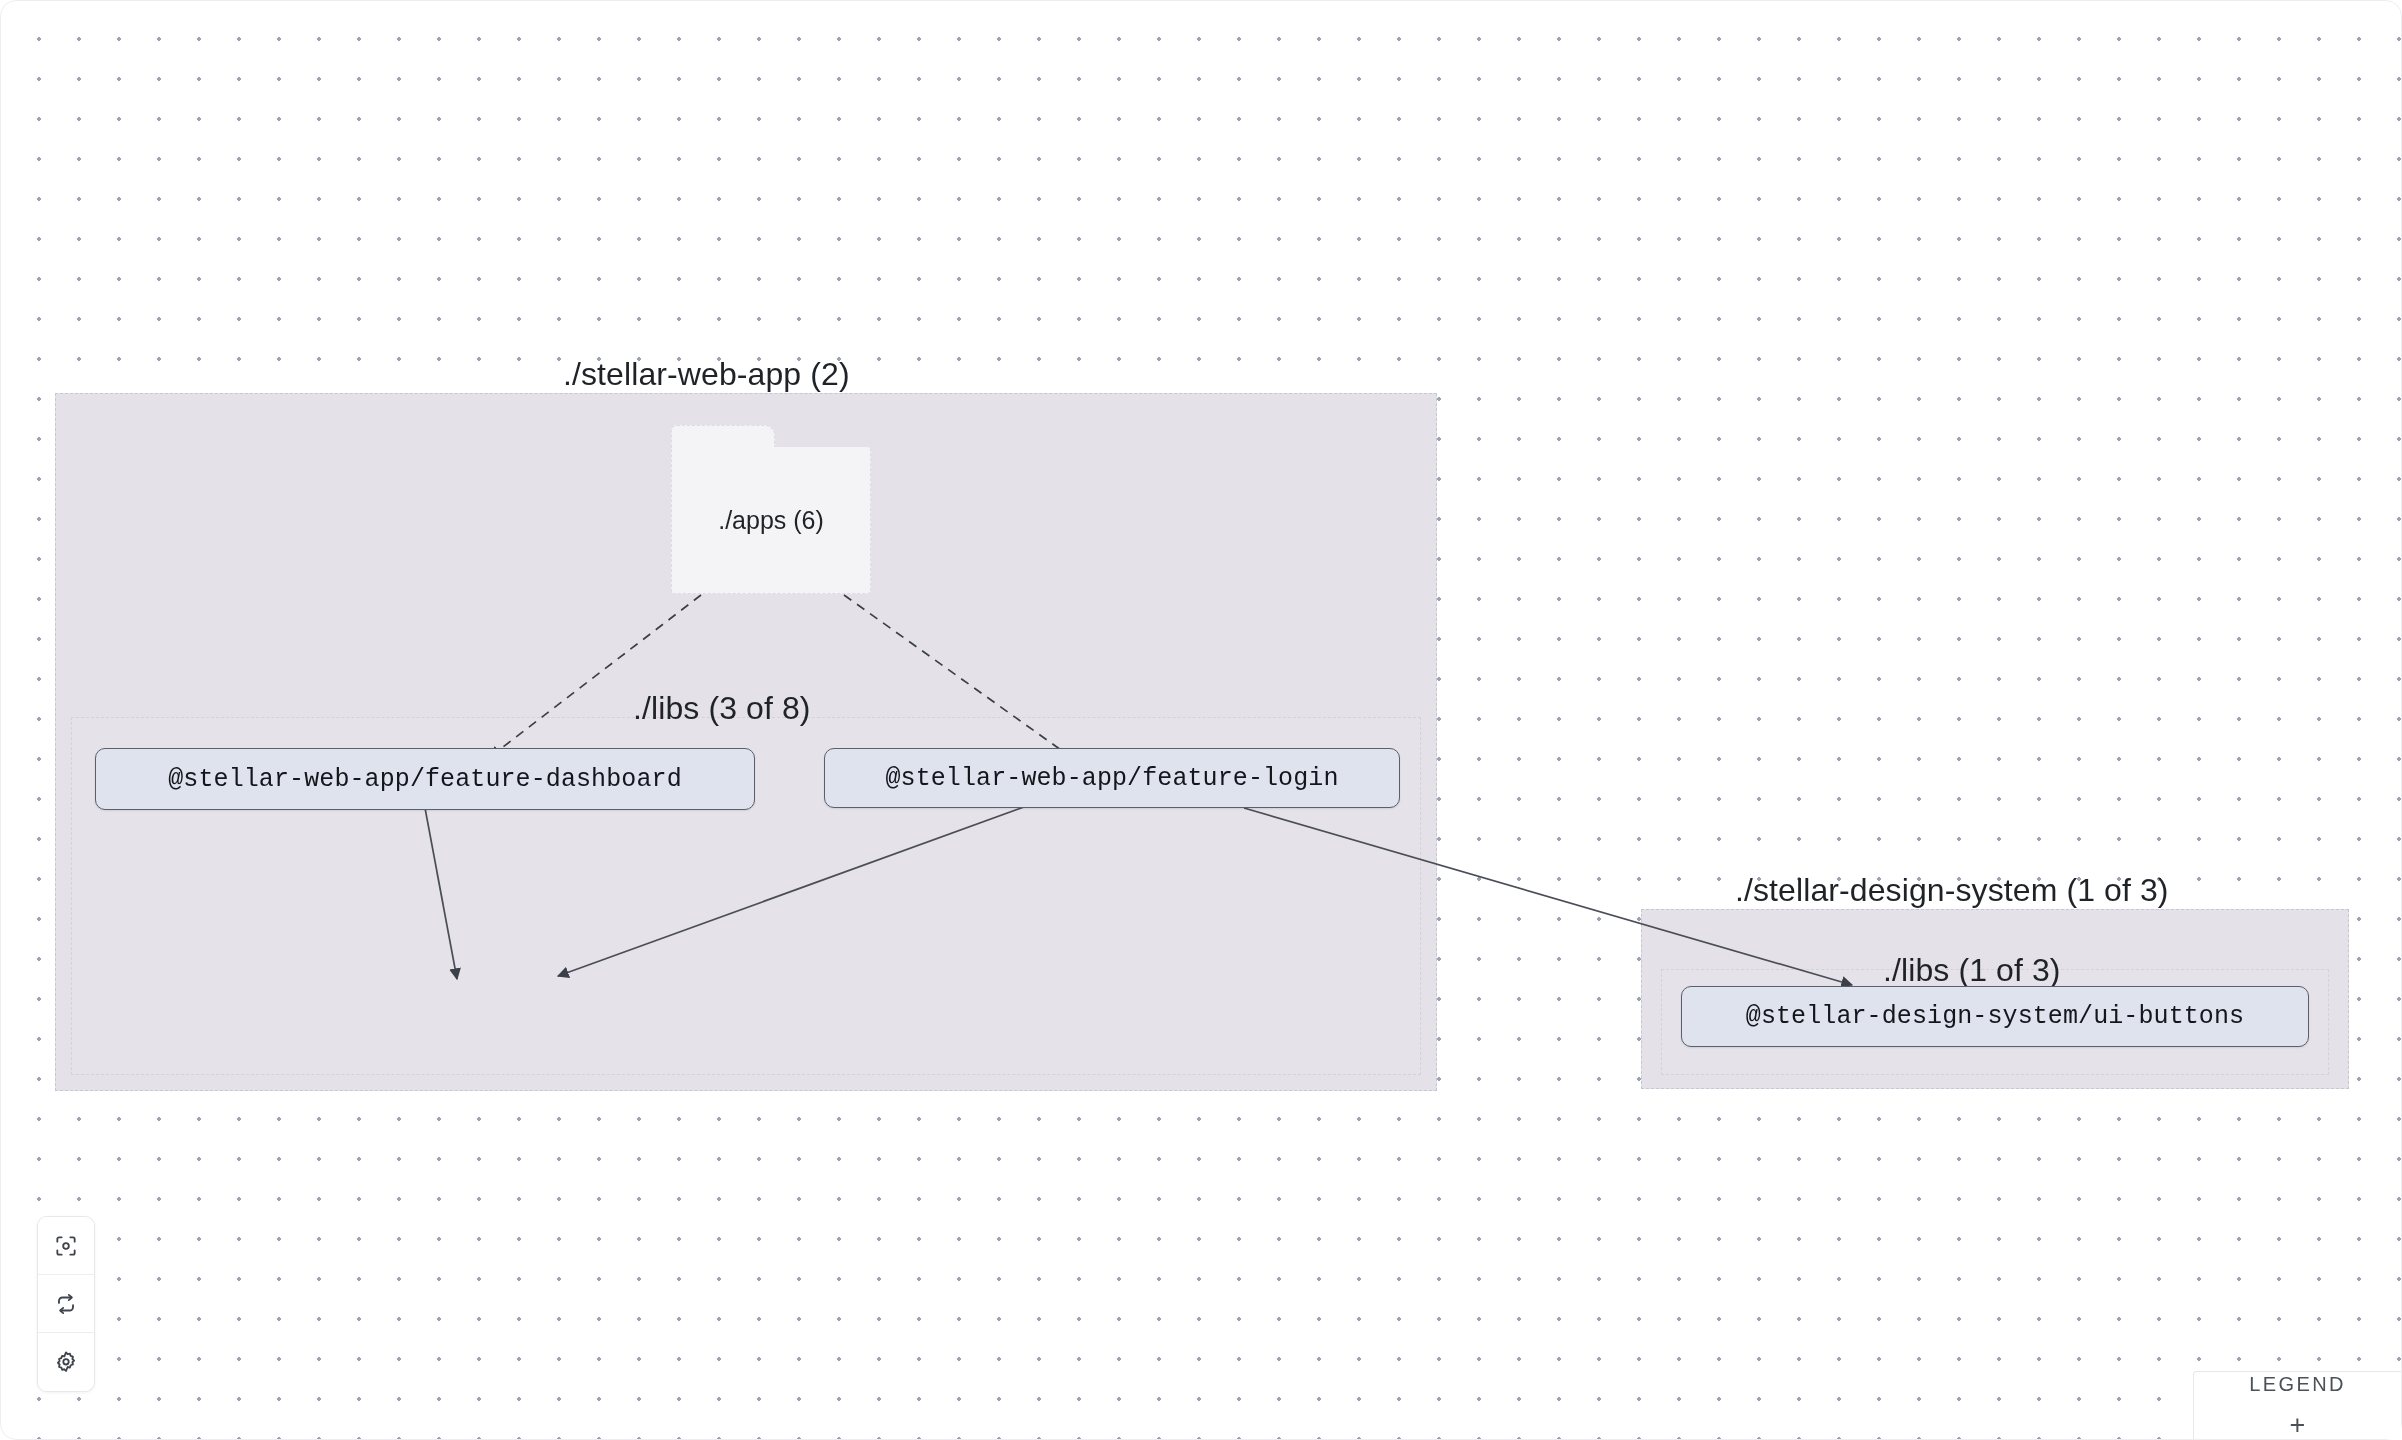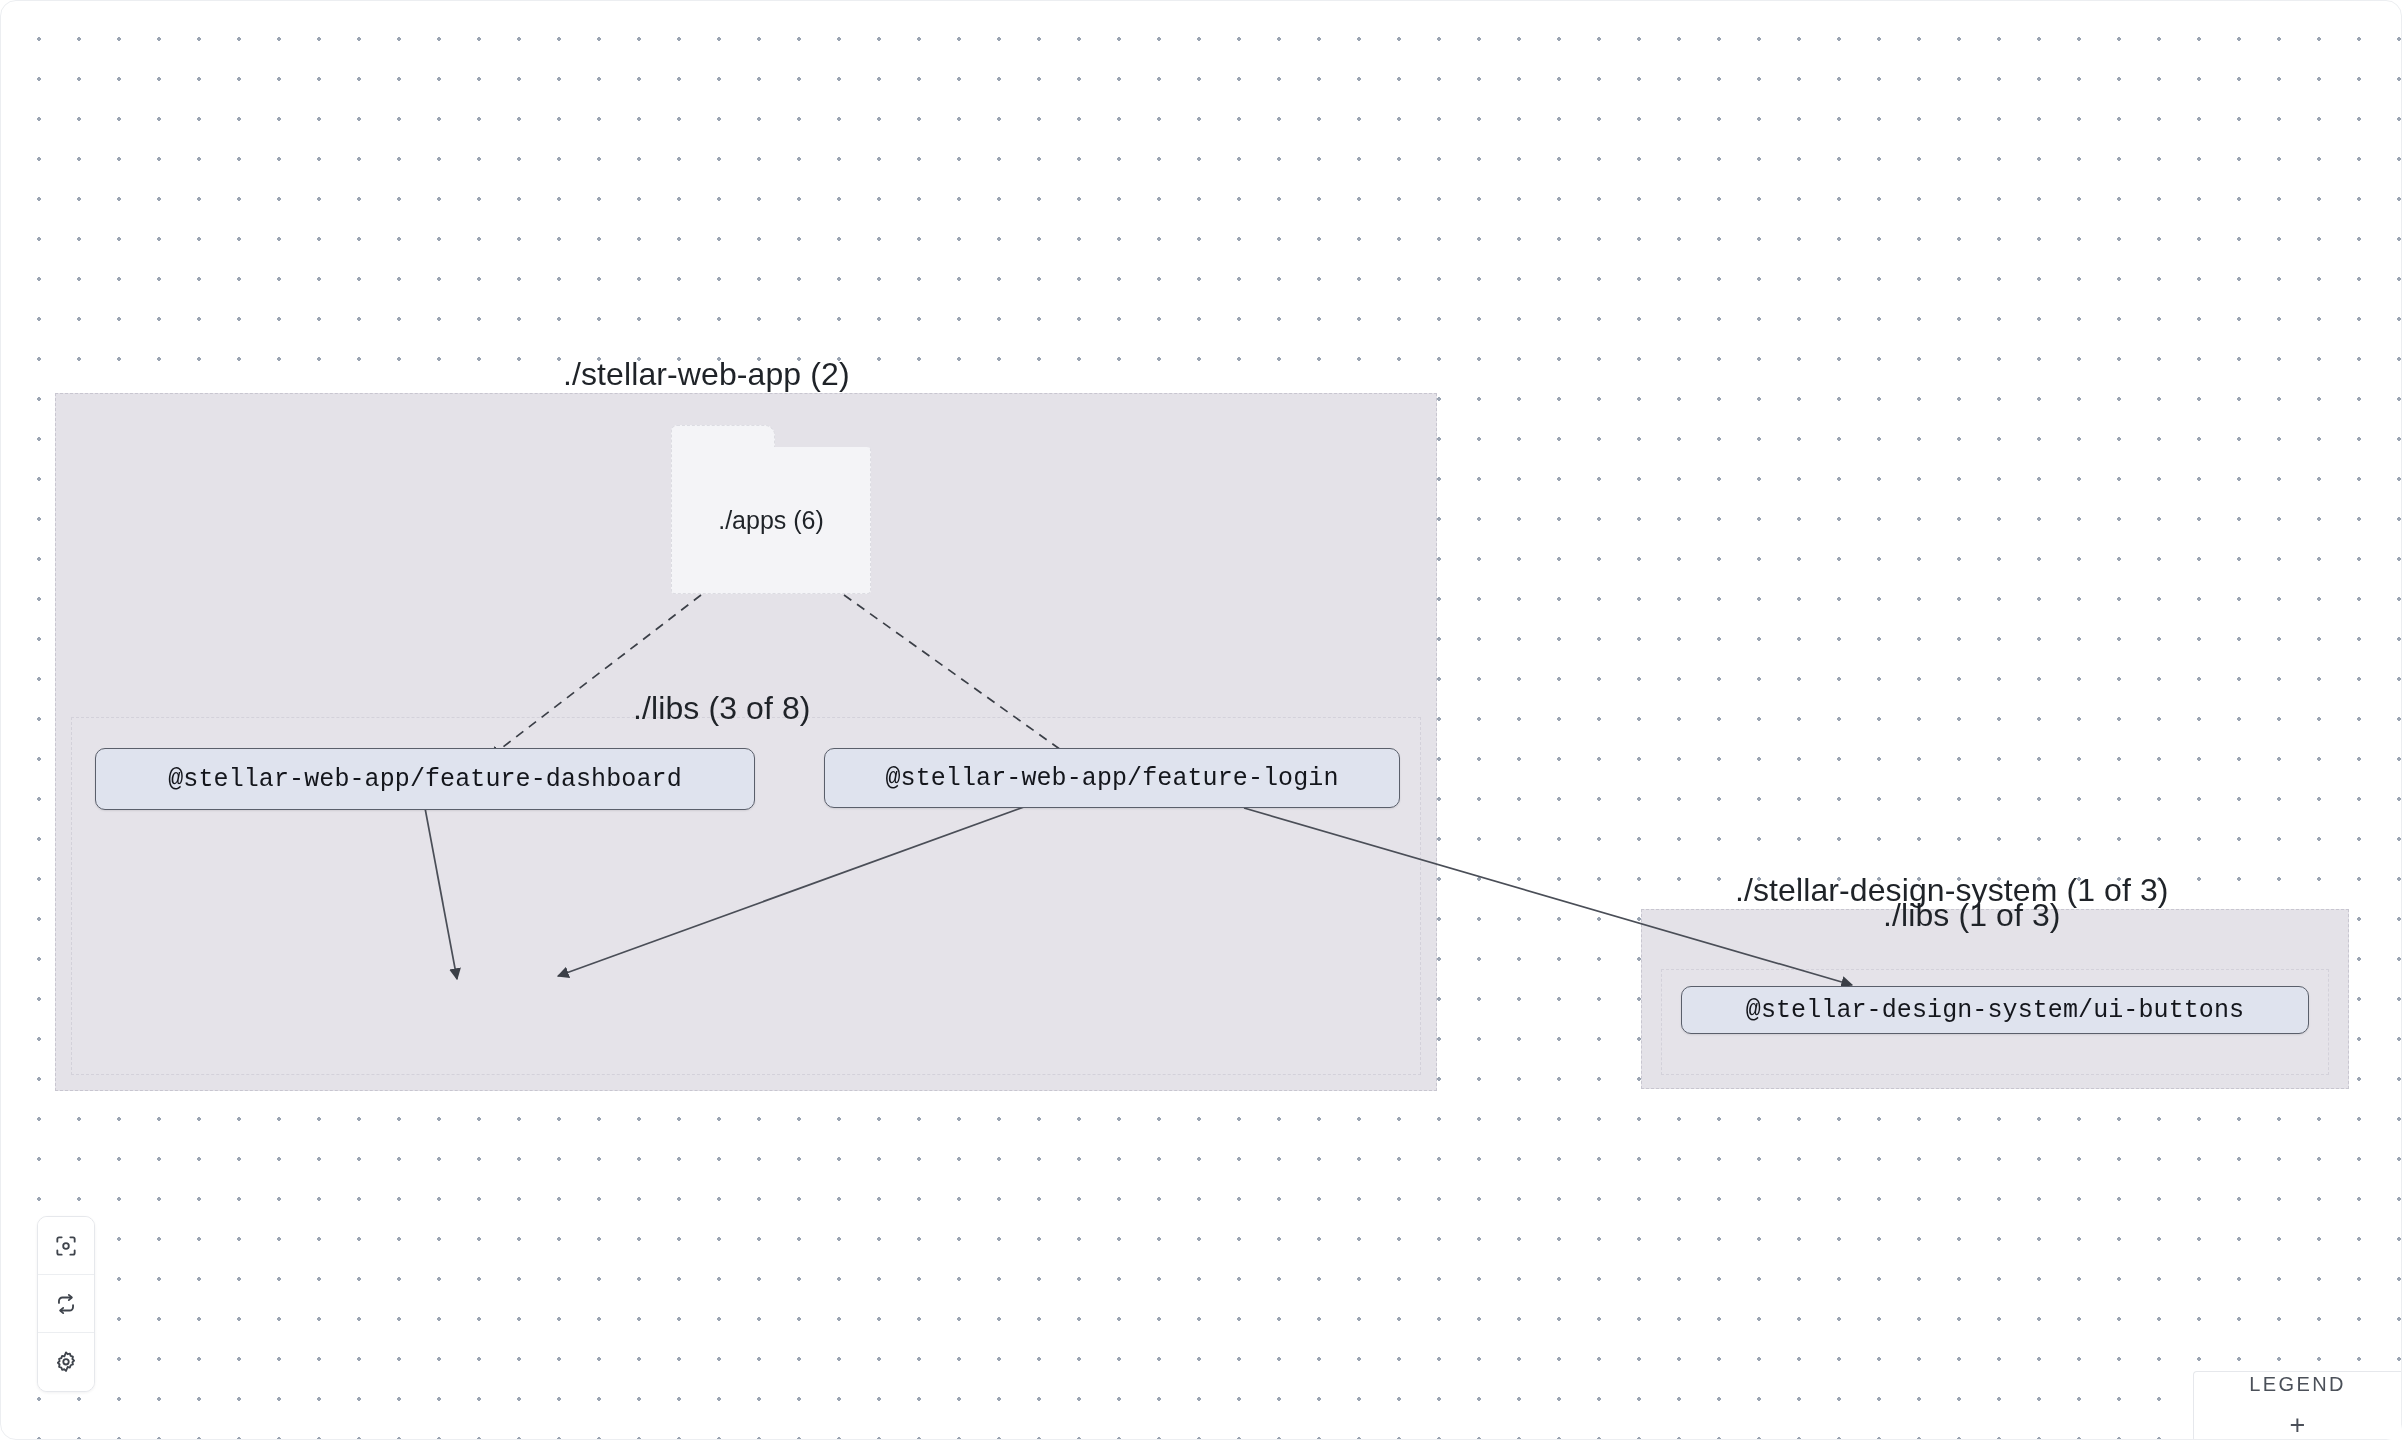--- a/index.html
+++ b/index.html
@@ -190,21 +190,21 @@
     <div class="folder-shape"></div>
     <div class="folder-label">./apps (6)</div>
   </div>
 
   <div class="group-label" style="left:1734px; top:871px;">./stellar-design-system (1 of 3)</div>
 
   <div class="group-box" style="left:1640px; top:908px; width:708px; height:180px;"></div>
 
   <div class="subgroup-box" style="left:1660px; top:968px; width:668px; height:106px;"></div>
 
-  <div class="group-label" style="left:1882px; top:896px;">./libs (1 of 3)</div>
+  <div class="group-label" style="left:1882px; top:951px;">./libs (1 of 3)</div>
 
   <svg id="edge-layer" viewBox="0 0 2402 1440" xmlns="http://www.w3.org/2000/svg">
     <defs>
       <marker id="arrow-head" viewBox="0 0 10 10" refX="9" refY="5" markerWidth="7" markerHeight="7" orient="auto-start-reverse">
         <path d="M 0 0 L 10 5 L 0 10 z" fill="#3b3f47"></path>
       </marker>
     </defs>
 
     <path d="M 700 594 L 489 756" fill="none" stroke="#3b3f47" stroke-width="1.7" stroke-dasharray="9 7" marker-end="url(#arrow-head)"></path>
 
@@ -219,21 +219,21 @@
 
   <div class="lib-node" style="left:94px; top:747px; width:660px; height:62px;">
     <span class="lib-label">@stellar-web-app/feature-dashboard</span>
   </div>
 
   <div class="lib-node" style="left:823px; top:747px; width:576px; height:60px;">
     <span class="lib-label">@stellar-web-app/feature-login</span>
   </div>
 
 
-  <div class="lib-node" style="left:1680px; top:985px; width:628px; height:48px;">
+  <div class="lib-node" style="left:1680px; top:985px; width:628px; height:61px;">
     <span class="lib-label">@stellar-design-system/ui-buttons</span>
   </div>
 
   <div id="tool-rail">
 
     <button class="tool-btn" title="Focus">
       <span>
         <svg width="26" height="26" viewBox="0 0 24 24" fill="none" stroke="#3f444c" stroke-width="1.7" stroke-linecap="round">
           <path d="M4 8V5.5A1.5 1.5 0 0 1 5.5 4H8"></path>
           <path d="M16 4h2.5A1.5 1.5 0 0 1 20 5.5V8"></path>

